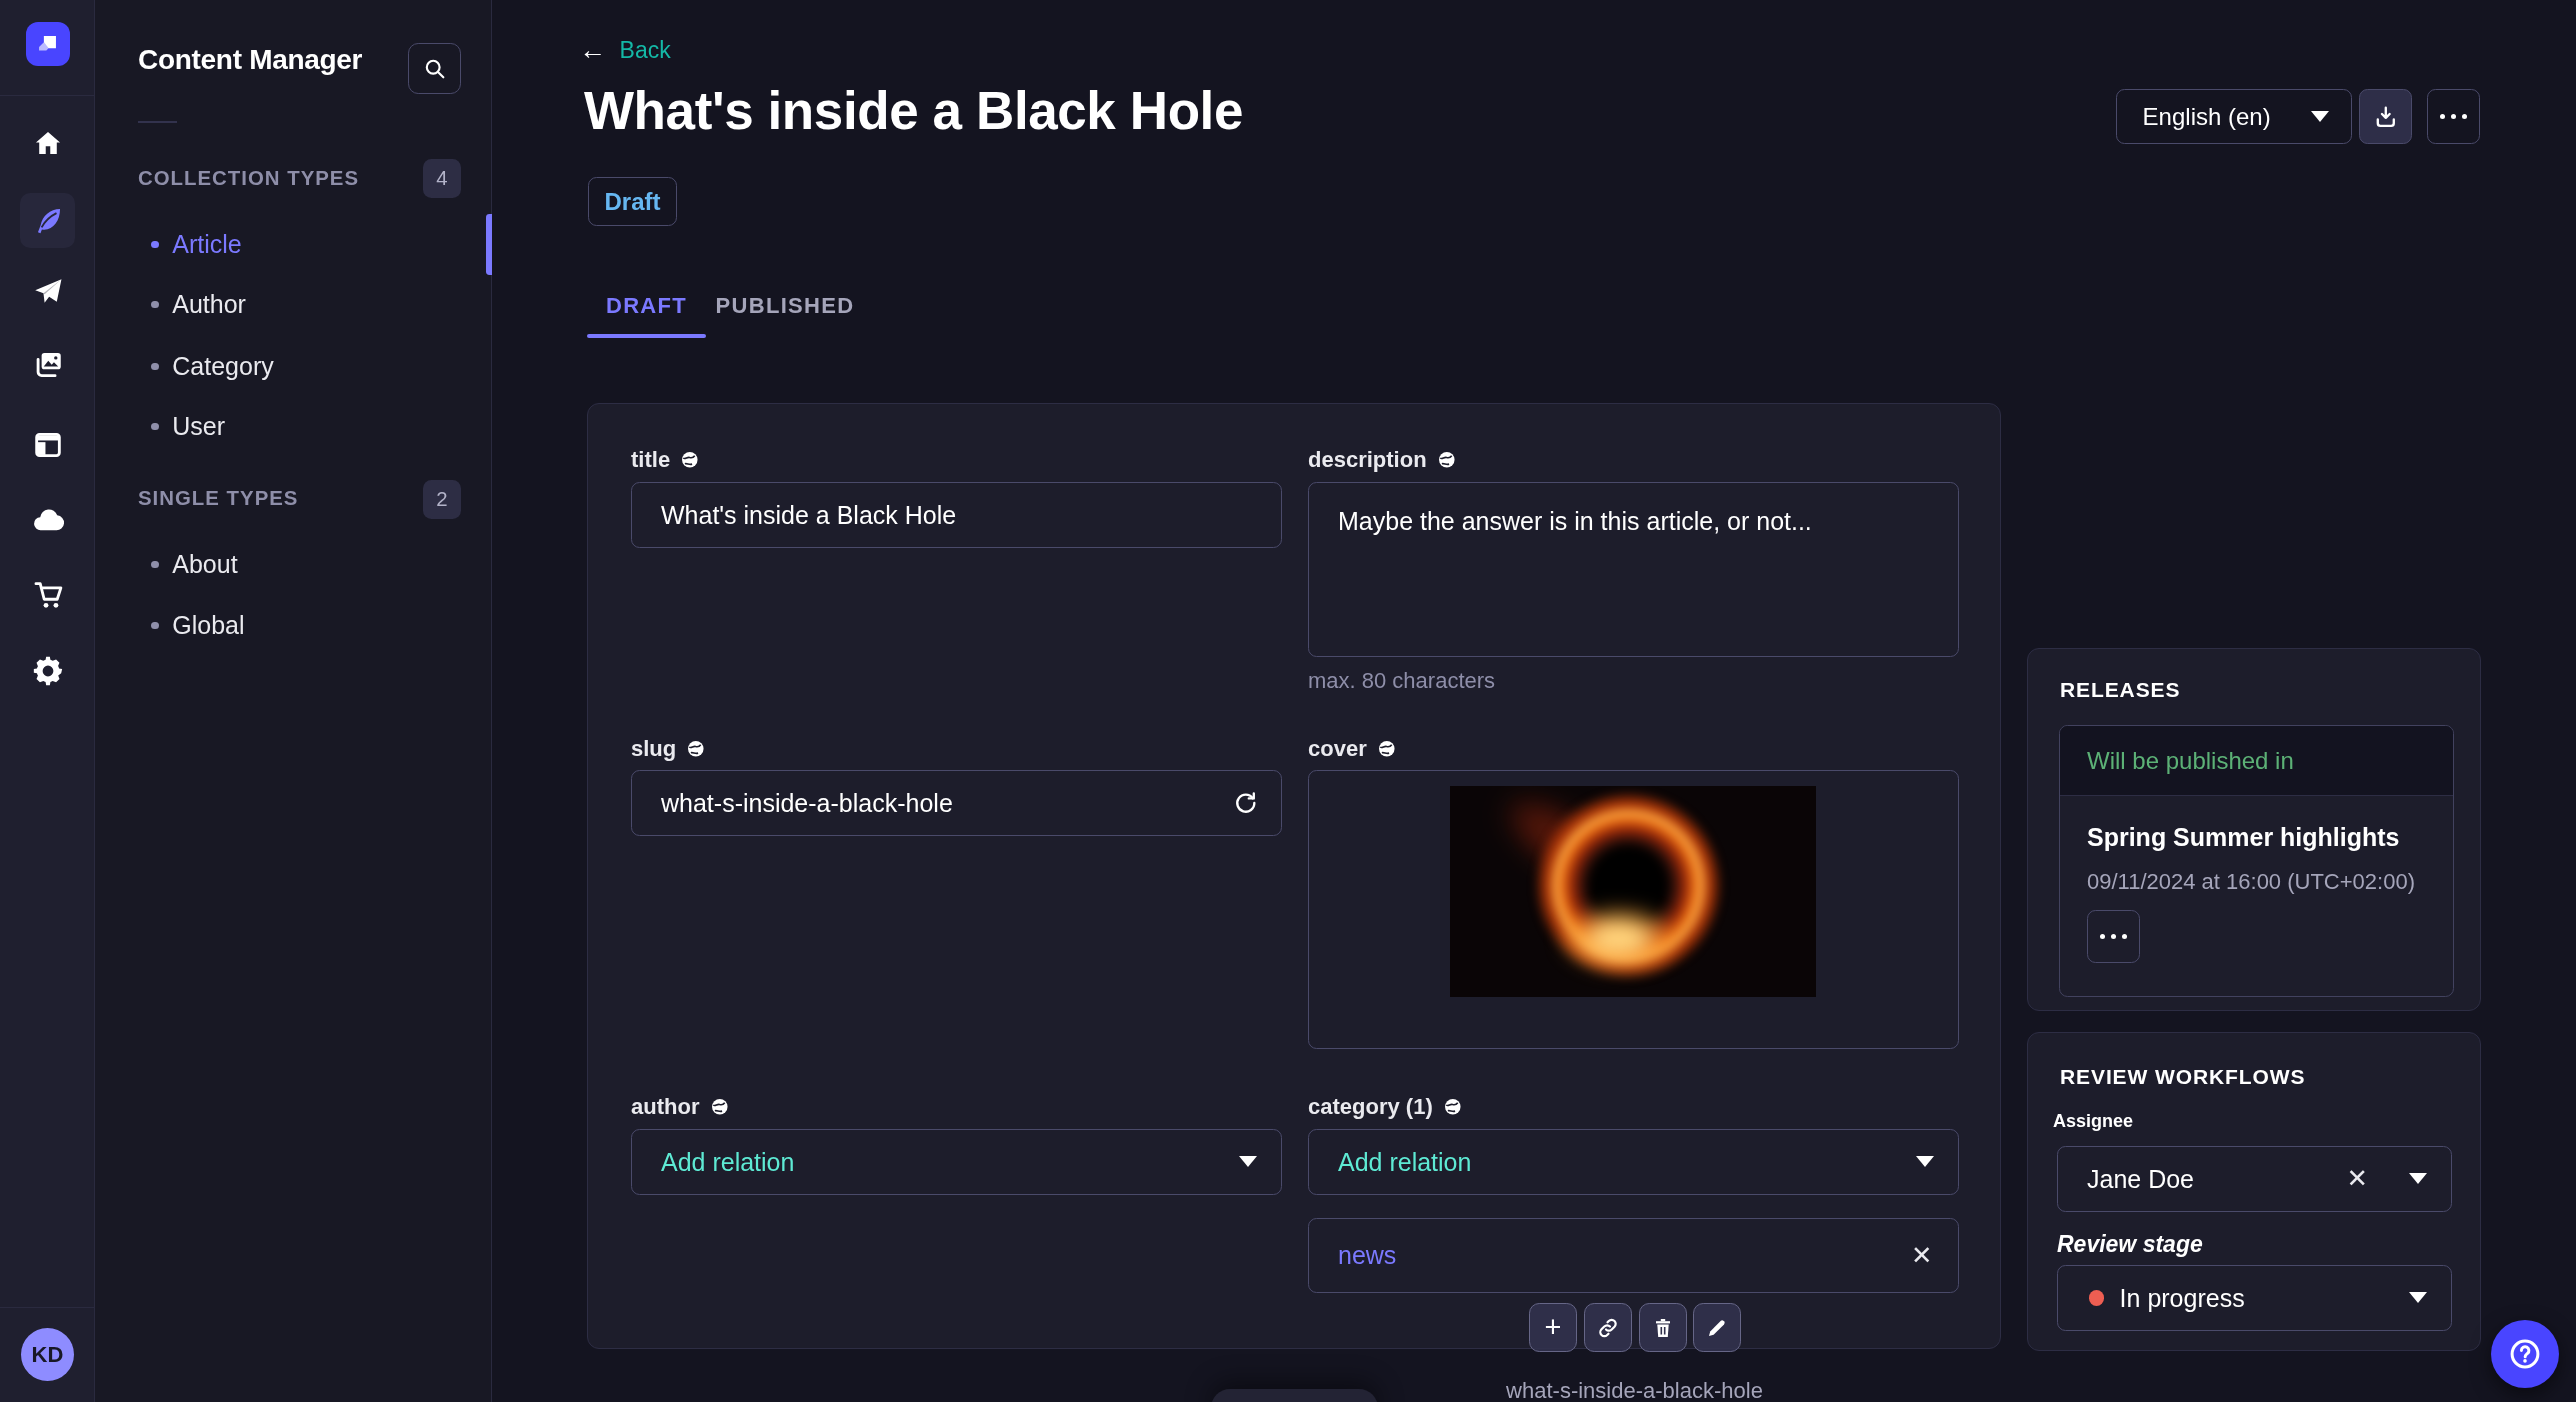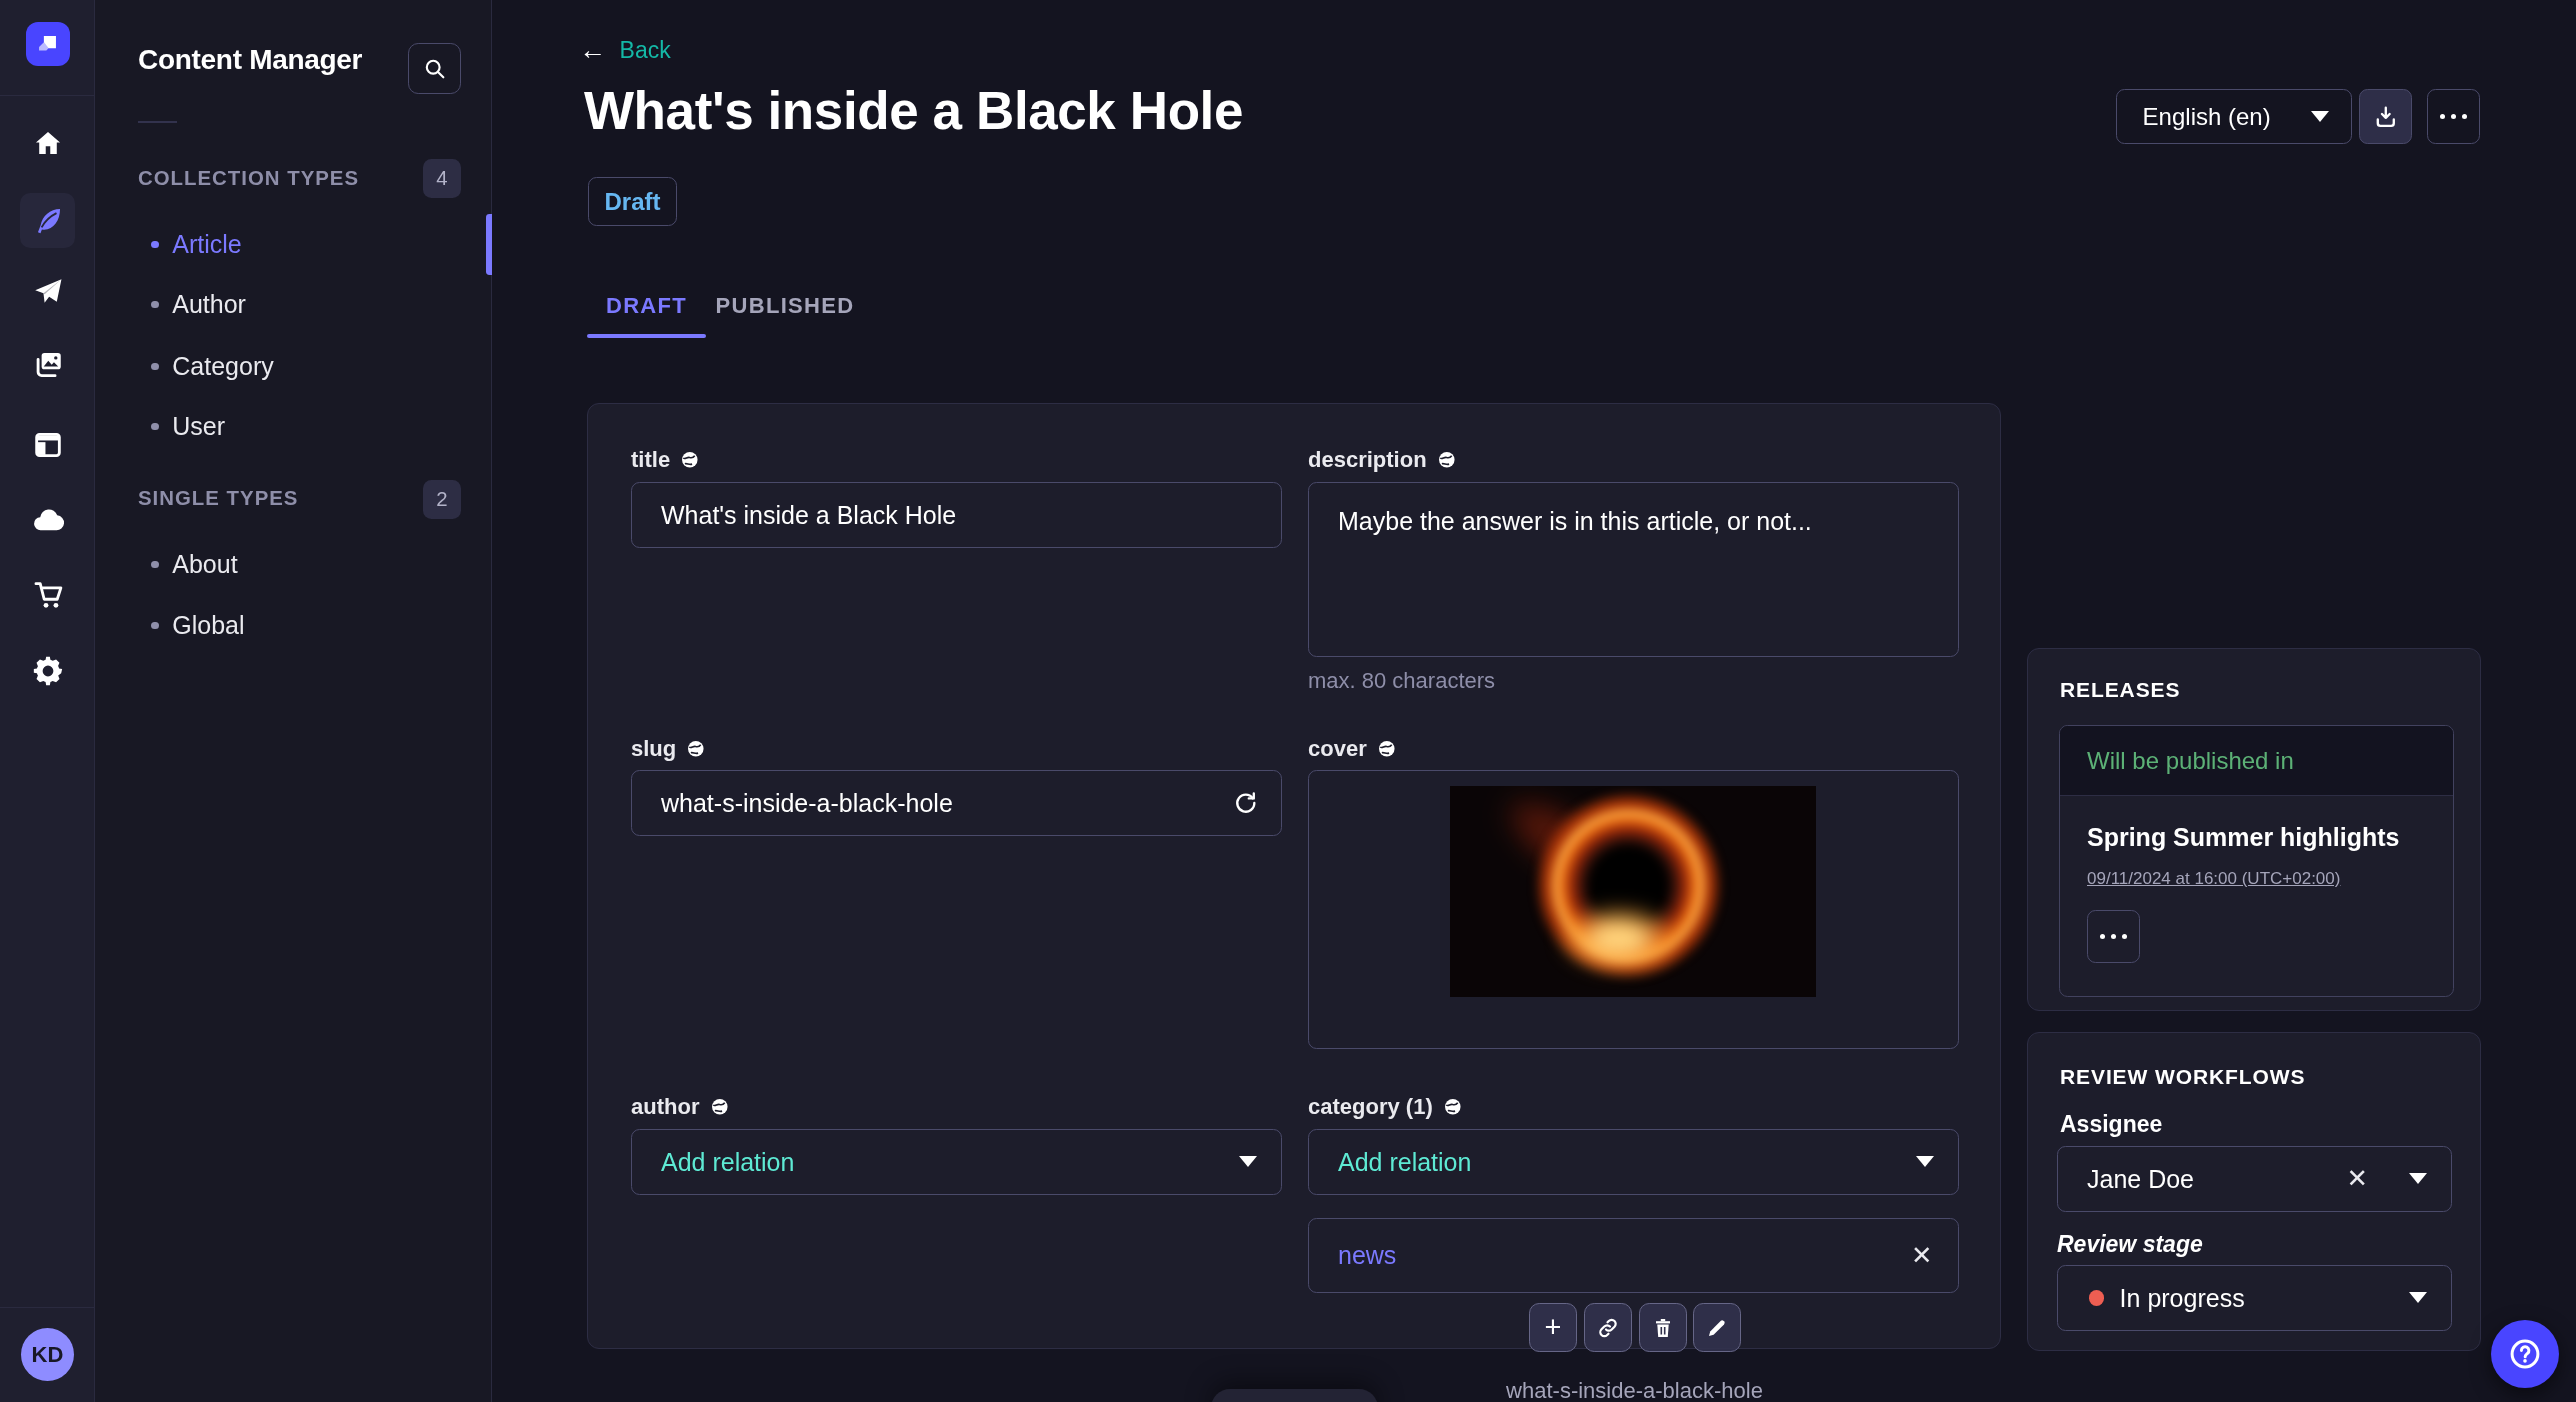--- a/index.html
+++ b/index.html
@@ -340,35 +340,35 @@
       <span class="x-icon" style="position:absolute;right:25.6px;top:50%;transform:translateY(-50%);">✕</span>
     </div>
   </div>
 
 
   <div class="panel" style="left:2027px;top:648px;width:454px;height:363px;">
     <div class="panel-label" style="left:32px;top:29px;">RELEASES</div>
     <div style="position:absolute;left:31px;top:76px;width:395px;height:272px;border:1.7px solid #42425f;border-radius:8.5px;box-sizing:border-box;overflow:hidden;">
       <div style="height:69px;background:#131320;border-bottom:0.9px solid #2d2d44;display:flex;align-items:center;padding-left:27px;font-size:24px;color:#5cb176;">Will be published in</div>
       <div style="position:absolute;left:27px;top:97px;font-size:25px;font-weight:700;color:#fff;">Spring Summer highlights</div>
-      <div style="position:absolute;left:27px;top:143px;font-size:17px;color:#a5a5ba;text-decoration:underline;">09/11/2024 at 16:00 (UTC+02:00)</div>
+      <div style="position:absolute;left:27px;top:143px;font-size:22px;color:#a5a5ba;">09/11/2024 at 16:00 (UTC+02:00)</div>
       <div class="btn btn-outline" style="position:absolute;left:27px;top:184px;width:53px;height:53px;border-radius:8.5px;">
         <span class="dots">
             <i></i>
             <i></i>
             <i></i>
           </span>
       </div>
     </div>
   </div>
 
   <div class="panel" style="left:2027px;top:1032px;width:454px;height:319px;">
     <div class="panel-label" style="left:32px;top:32px;">REVIEW WORKFLOWS</div>
 
-    <div style="position:absolute;left:32px;top:78px;font-size:23px;font-weight:700;color:#fff;">Assignee</div>
+    <div style="position:absolute;left:25px;top:78px;font-size:18px;font-weight:700;color:#fff;">Assignee</div>
     <div class="input" style="left:29px;top:113px;width:395px;height:66px;">
       <span class="pad">Jane Doe</span>
       <span class="x-icon" style="position:absolute;right:83px;top:50%;transform:translateY(-50%);">✕</span>
       <span class="sel-caret caret"></span>
     </div>
 
     <div style="position:absolute;left:29px;top:198px;font-size:23px;font-weight:700;color:#fff;font-style:italic;">Review stage</div>
     <div class="input" style="left:29px;top:232px;width:395px;height:66px;">
       <span style="width:15.3px;height:15.3px;border-radius:50%;background:#ee5e52;margin-left:31px;flex:none;"></span>
       <span style="padding-left:15.3px;">In progress</span>

